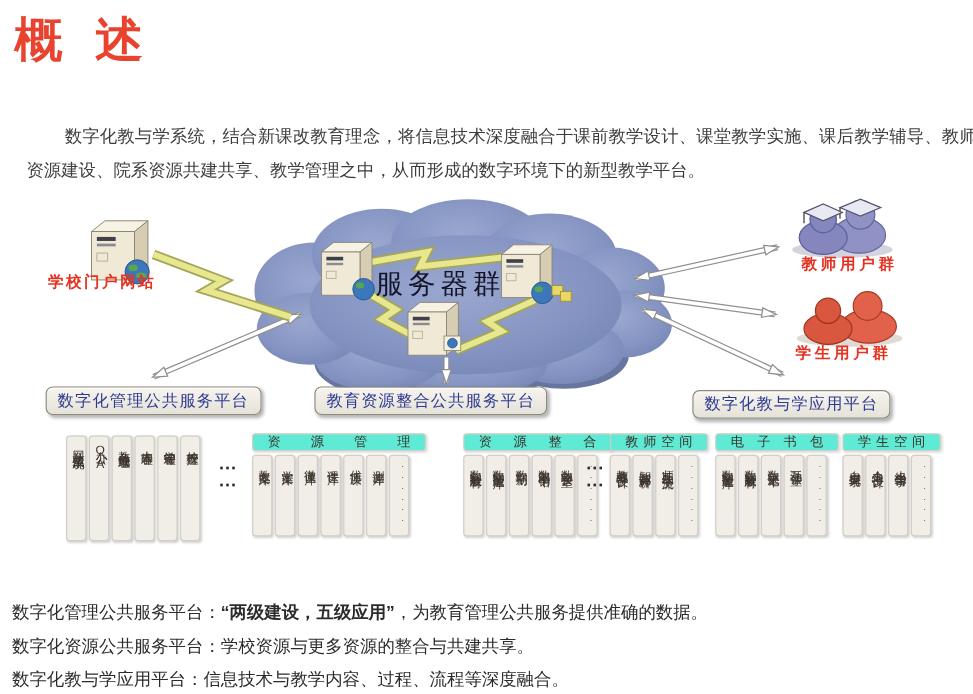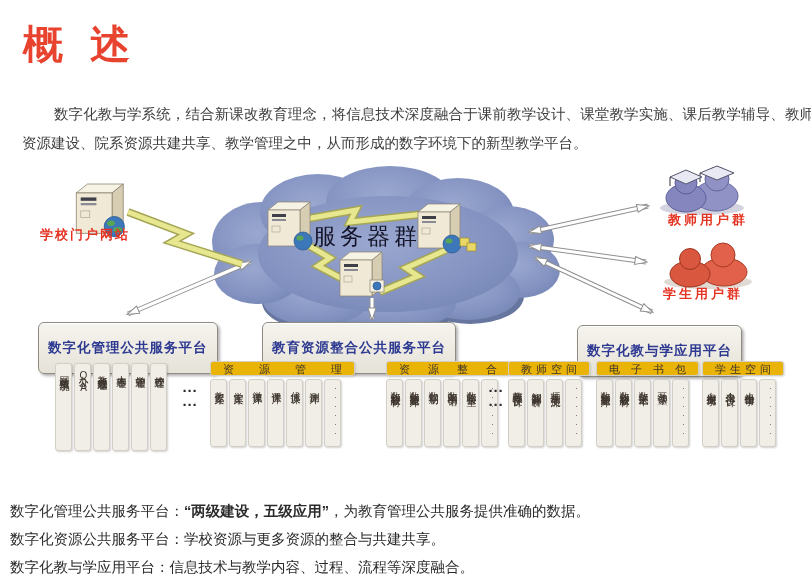--- a/index.html
+++ b/index.html
@@ -1,21 +1,21 @@
 <!DOCTYPE html>
 <html><head>
 <meta charset="utf-8">
 <style>
   html,body{margin:0;padding:0;background:#ffffff;}
   .page{
     position:relative; width:811px; height:578px; overflow:hidden;
     background:#ffffff; font-family:"Liberation Sans", sans-serif;
   }
   .page-title{
-    position:absolute; left:8px; top:2px; margin:15px;
+    position:absolute; left:8px; top:2px; margin:4px;
     font-size:40px; font-weight:bold; color:#e8432f; letter-spacing:8px;
   }
   .intro{
     position:absolute; left:10px; top:88px; width:792px; margin:12px;
     font-size:14.5px; line-height:29px; color:#3d3d3d; text-indent:2.2em;
     text-align:justify;
   }
   .diagram{ position:absolute; left:0; top:0; width:811px; height:578px; }
   .diagram svg{ position:absolute; left:0; top:162px; }
   .dlabel{ position:absolute; font-weight:bold; color:#e53322; font-size:13px; letter-spacing:2px; white-space:nowrap;}
@@ -23,33 +23,33 @@
   .teacher-label{ left:668px; top:211px; letter-spacing:3px;}
   .student-label{ left:663px; top:285px; letter-spacing:3px;}
   .server-label{
     position:absolute; left:313px; top:221px; font-size:23px; font-weight:normal;
     color:#15152a; letter-spacing:4px; white-space:nowrap;
   }
   .platform{
     position:absolute; white-space:nowrap;
     background:linear-gradient(#f6f4ee,#e5e2d8);
     border:1px solid #8f8b80; border-radius:6px;
-    padding:16px 9px; font-size:13.5px; font-weight:bold; color:#2e3a92;
+    padding:2px 9px; font-size:13.5px; font-weight:normal; color:#2e3a92;
     letter-spacing:1px; box-shadow:2px 2px 3px rgba(0,0,0,0.3), inset 0 1px 0 #ffffff;
   }
   .platform-1{ left:38px;  top:322px; }
   .platform-2{ left:262px; top:322px; }
   .platform-3{ left:577px; top:325px; }
 
   .modules{ position:absolute; left:0; top:0; width:811px; height:578px; }
   .mgroup{ position:absolute; top:361px; }
   .mgroup.noheader{ top:363px; }
   .ghead{
     height:15px; line-height:15px; margin-bottom:3px;
-    background:#eab308; border:1px solid #d3cfc6; border-radius:3px;
+    background:#5eead4; border:1px solid #d3cfc6; border-radius:3px;
     font-size:11px; color:#3c342c; text-align:justify; text-align-last:justify;
     padding:0 12px; box-sizing:border-box; box-shadow:1px 1px 2px rgba(0,0,0,0.12);
   }
   .gcols{ display:flex; gap:2px; }
   .col{
     width:17px; height:68px; background:#f1eee8;
     border:1px solid #d3cfc6; border-radius:3px;
     box-shadow:1px 1px 2px rgba(0,0,0,0.18);
     writing-mode:vertical-rl; text-orientation:upright;
     font-size:10px; color:#3c342c; letter-spacing:1px;

